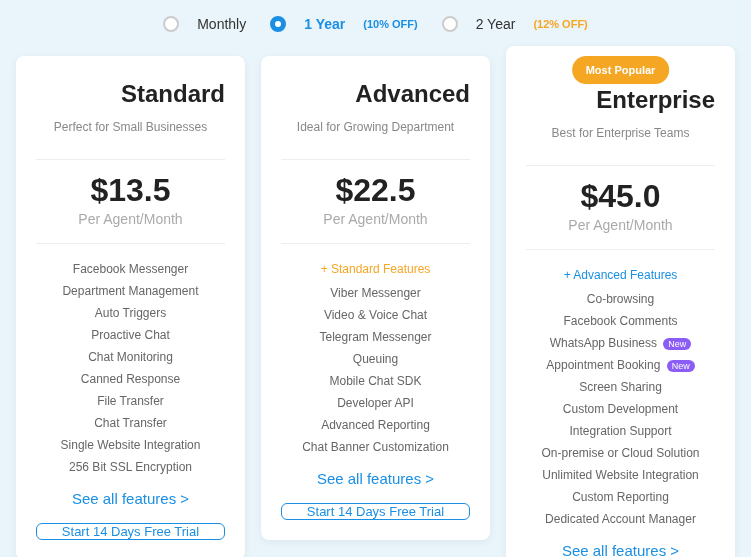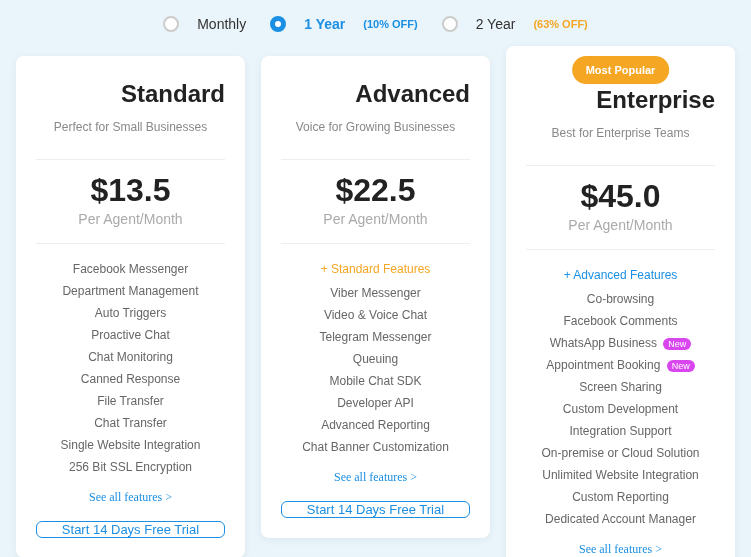--- a/index.html
+++ b/index.html
@@ -166,36 +166,35 @@
       padding: 4px 0;
       margin-bottom: 2px;
     }
 
     .features-header.blue {
       color: #1a8fe3;
     }
 
     .badge-new {
       display: inline-block;
-      background: #d946ef;
+      background: #8b5cf6;
       color: white;
       font-size: 9px;
       padding: 1px 5px;
       border-radius: 8px;
       margin-left: 3px;
       vertical-align: middle;
     }
 
     .see-all-link {
       color: #1a8fe3;
-      font-size: 12px;
+      font-size: 15px;
       text-align: center;
       cursor: pointer;
       margin: 12px 0 16px 0;
-      font-family: Liberation Serif, serif;
     }
 
     .trial-button {
       display: block;
       width: 100%;
       padding: 0;
       border: 1.5px solid #1a8fe3;
       border-radius: 6px;
       background: white;
       color: #1a8fe3;
@@ -214,21 +213,21 @@
     <span class="label">Monthly</span>
   </div>
   <div class="billing-option active">
     <div class="radio-circle"></div>
     <span class="label">1 Year</span>
     <span class="badge badge-blue">(10% OFF)</span>
   </div>
   <div class="billing-option">
     <div class="radio-circle"></div>
     <span class="label">2 Year</span>
-    <span class="badge badge-orange">(63% OFF)</span>
+    <span class="badge badge-orange">(12% OFF)</span>
   </div>
 </div>
 
 <div class="plans-container">
 
   <div class="plan-card">
     <div class="plan-name">Standard</div>
     <div class="plan-subtitle">Perfect for Small Businesses</div>
     <hr class="plan-divider">
     <div class="plan-price">$13.5</div>
@@ -245,21 +244,21 @@
       <li>Chat Transfer</li>
       <li>Single Website Integration</li>
       <li>256 Bit SSL Encryption</li>
     </ul>
     <div class="see-all-link">See all features &gt;</div>
     <button class="trial-button">Start 14 Days Free Trial</button>
   </div>
 
   <div class="plan-card">
     <div class="plan-name">Advanced</div>
-    <div class="plan-subtitle">Voice for Growing Businesses</div>
+    <div class="plan-subtitle">Ideal for Growing Department</div>
     <hr class="plan-divider">
     <div class="plan-price">$22.5</div>
     <div class="plan-period">Per Agent/Month</div>
     <hr class="plan-divider2">
     <div class="features-header">+ Standard Features</div>
     <ul class="features-list">
       <li>Viber Messenger</li>
       <li>Video &amp; Voice Chat</li>
       <li>Telegram Messenger</li>
       <li>Queuing</li>

